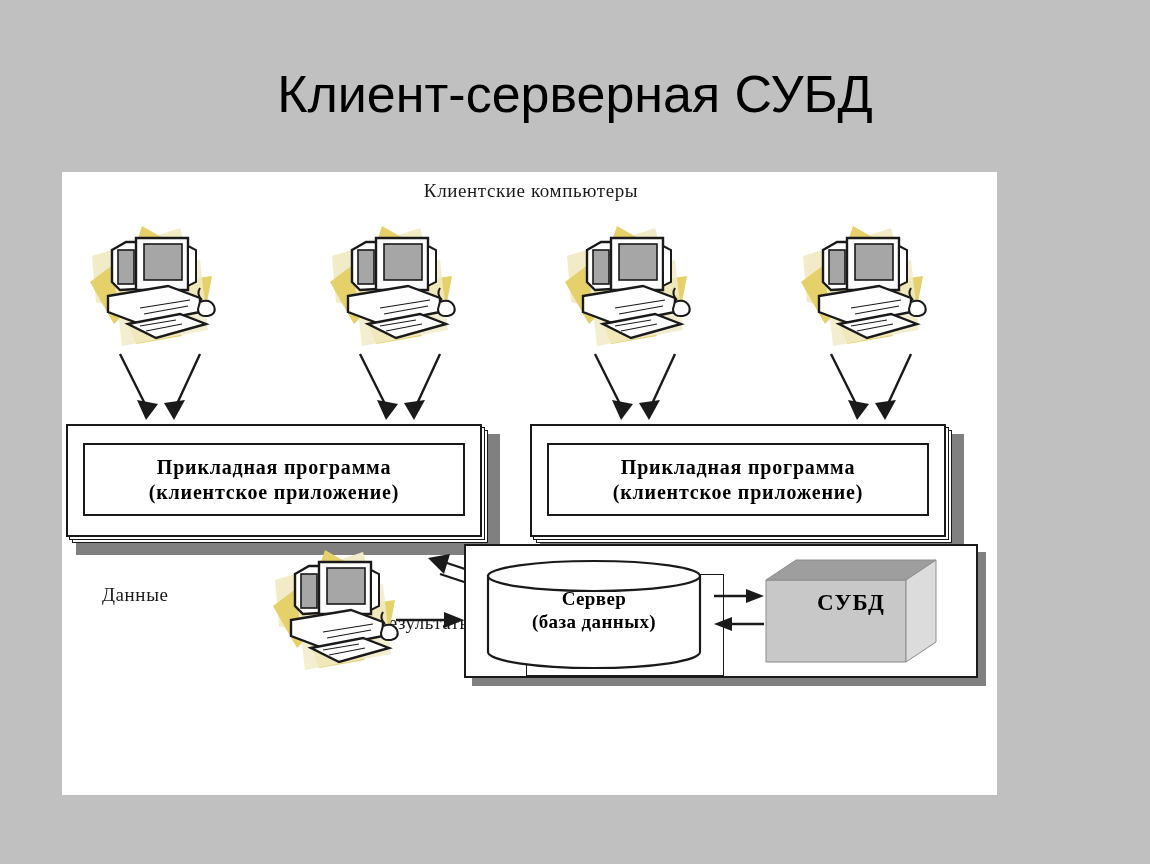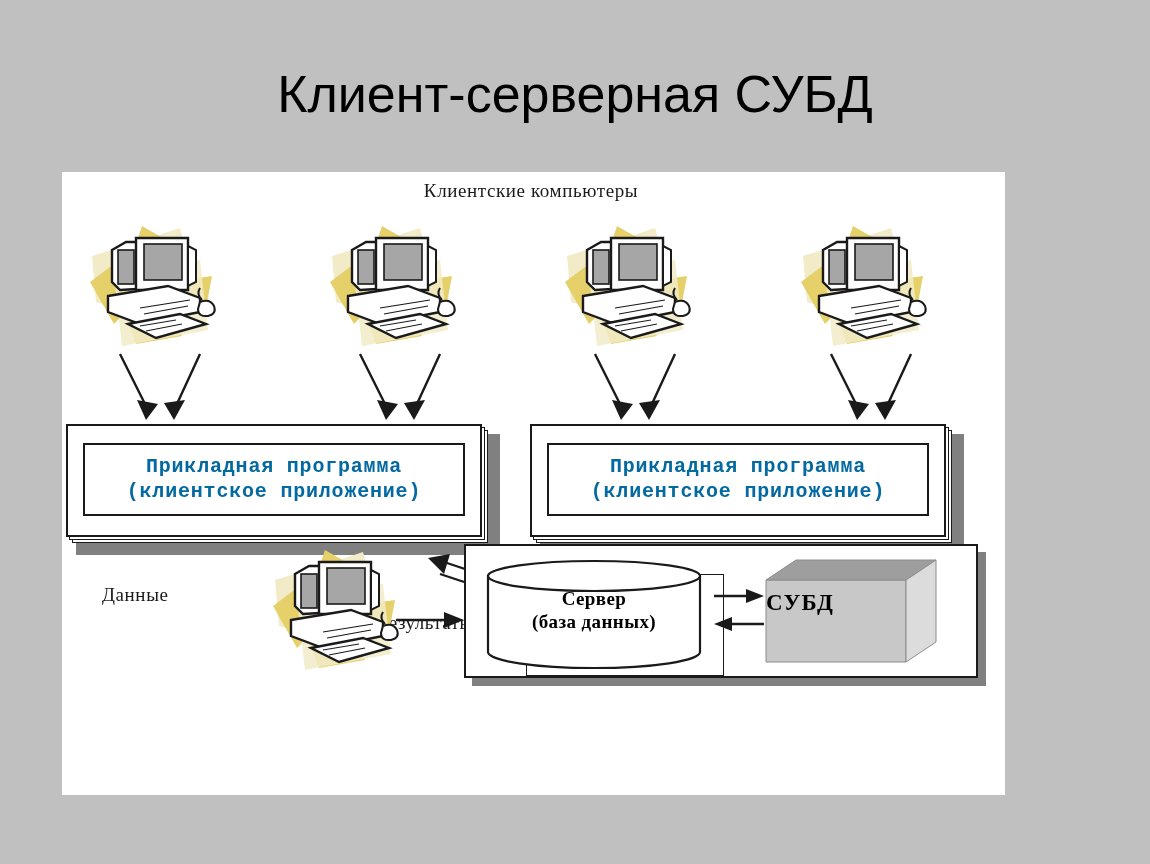--- a/index.html
+++ b/index.html
@@ -31,21 +31,20 @@
   }
 
   
   #diagram-panel {
     position: absolute;
     left: 62px;
     top: 172px;
     width: 935px;
     height: 623px;
     background: #ffffff;
-    padding-left: 8px;
   }
 
   
   .abs { position: absolute; }
 
   
   #clients-heading {
     left: 0;
     top: 8px;
     width: 938px;
@@ -102,24 +101,24 @@
     width: 382px; height: 73px;
     border: 2px solid #1a1a1a;
     background: #ffffff;
     box-sizing: border-box;
     display: flex;
     flex-direction: column;
     align-items: center;
     justify-content: center;
   }
   .app-line {
-    font-family: Liberation Mono, monospace;
+    font-family: Liberation Serif, serif;
     font-weight: bold;
     font-size: 20px;
-    color: #0369a1;
+    color: #000000;
     letter-spacing: 0.8px;
     line-height: 1.22;
     white-space: nowrap;
   }
 
   
   .flow-label {
     position: absolute;
     font-family: "Liberation Serif", serif;
     font-size: 19px;
@@ -195,20 +194,21 @@
   
   #dbms-cube {
     position: absolute;
     left: 300px; top: 12px;
     width: 180px; height: 112px;
   }
   #dbms-text {
     position: absolute;
     left: 300px; top: 44px;
     width: 170px;
+    text-align: center;
     font-family: "Liberation Serif", serif;
     font-weight: bold;
     font-size: 23px;
     color: #000000;
     letter-spacing: 1.2px;
     z-index: 6;
     white-space: nowrap;
   }
 
   svg { overflow: visible; }

